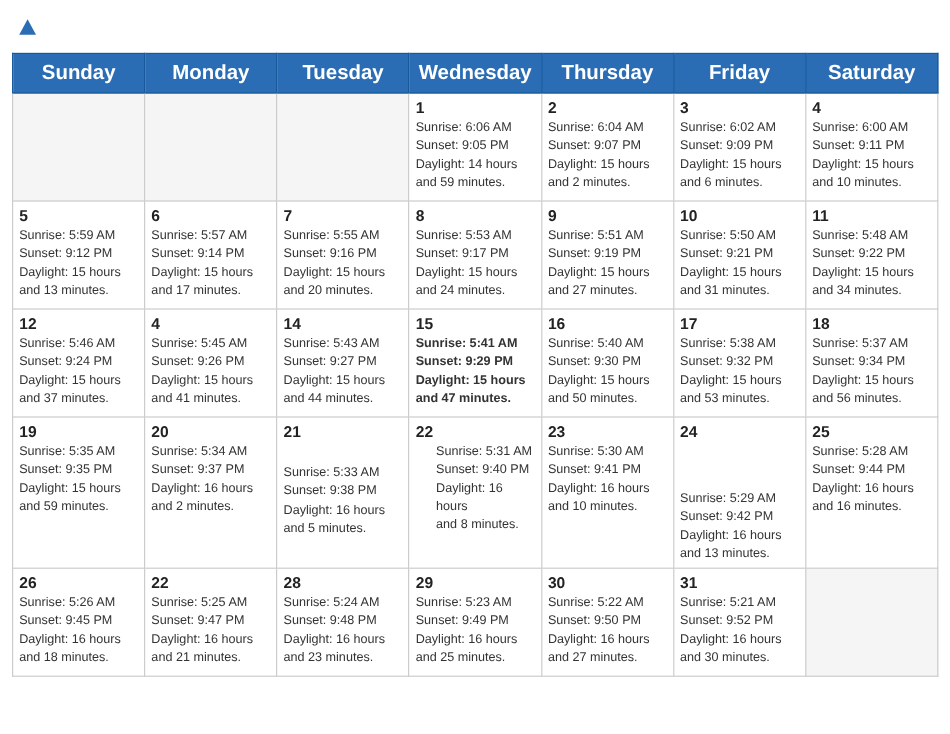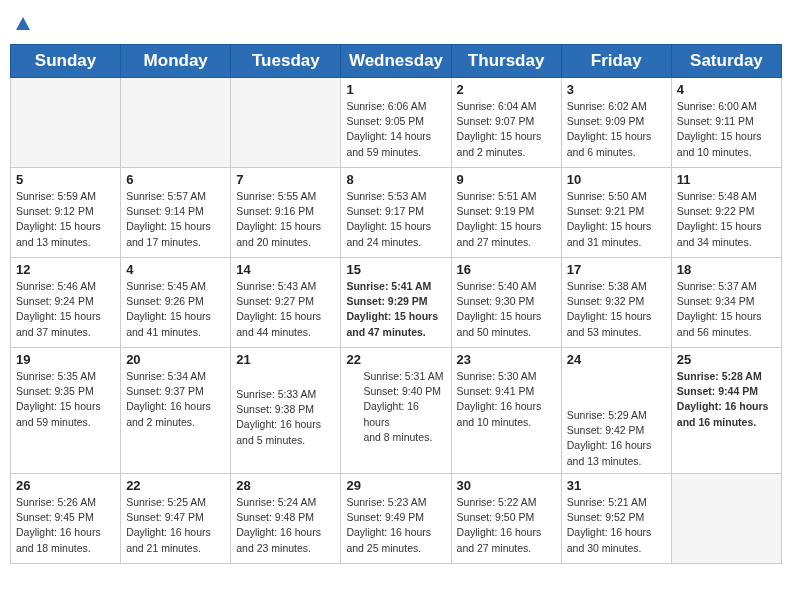--- a/index.html
+++ b/index.html
@@ -295,21 +295,21 @@
         </td>
         <td>
           <div class="day-number">24</div>
           <div class="day-info" style="white-space: pre-line; margin-top: 41px;">Sunrise: 5:29 AM
 Sunset: 9:42 PM
 Daylight: 16 hours
 and 13 minutes.</div>
         </td>
         <td>
           <div class="day-number">25</div>
-          <div class="day-info" style="white-space: pre-line; font-weight: bold;">Sunrise: 5:28 AM
+          <div class="day-info" style="white-space: pre-line;">Sunrise: 5:28 AM
 Sunset: 9:44 PM
 Daylight: 16 hours
 and 16 minutes.</div>
         </td>
       </tr>
       <tr>
         <td>
           <div class="day-number">26</div>
           <div class="day-info" style="white-space: pre-line;">Sunrise: 5:26 AM
 Sunset: 9:45 PM

